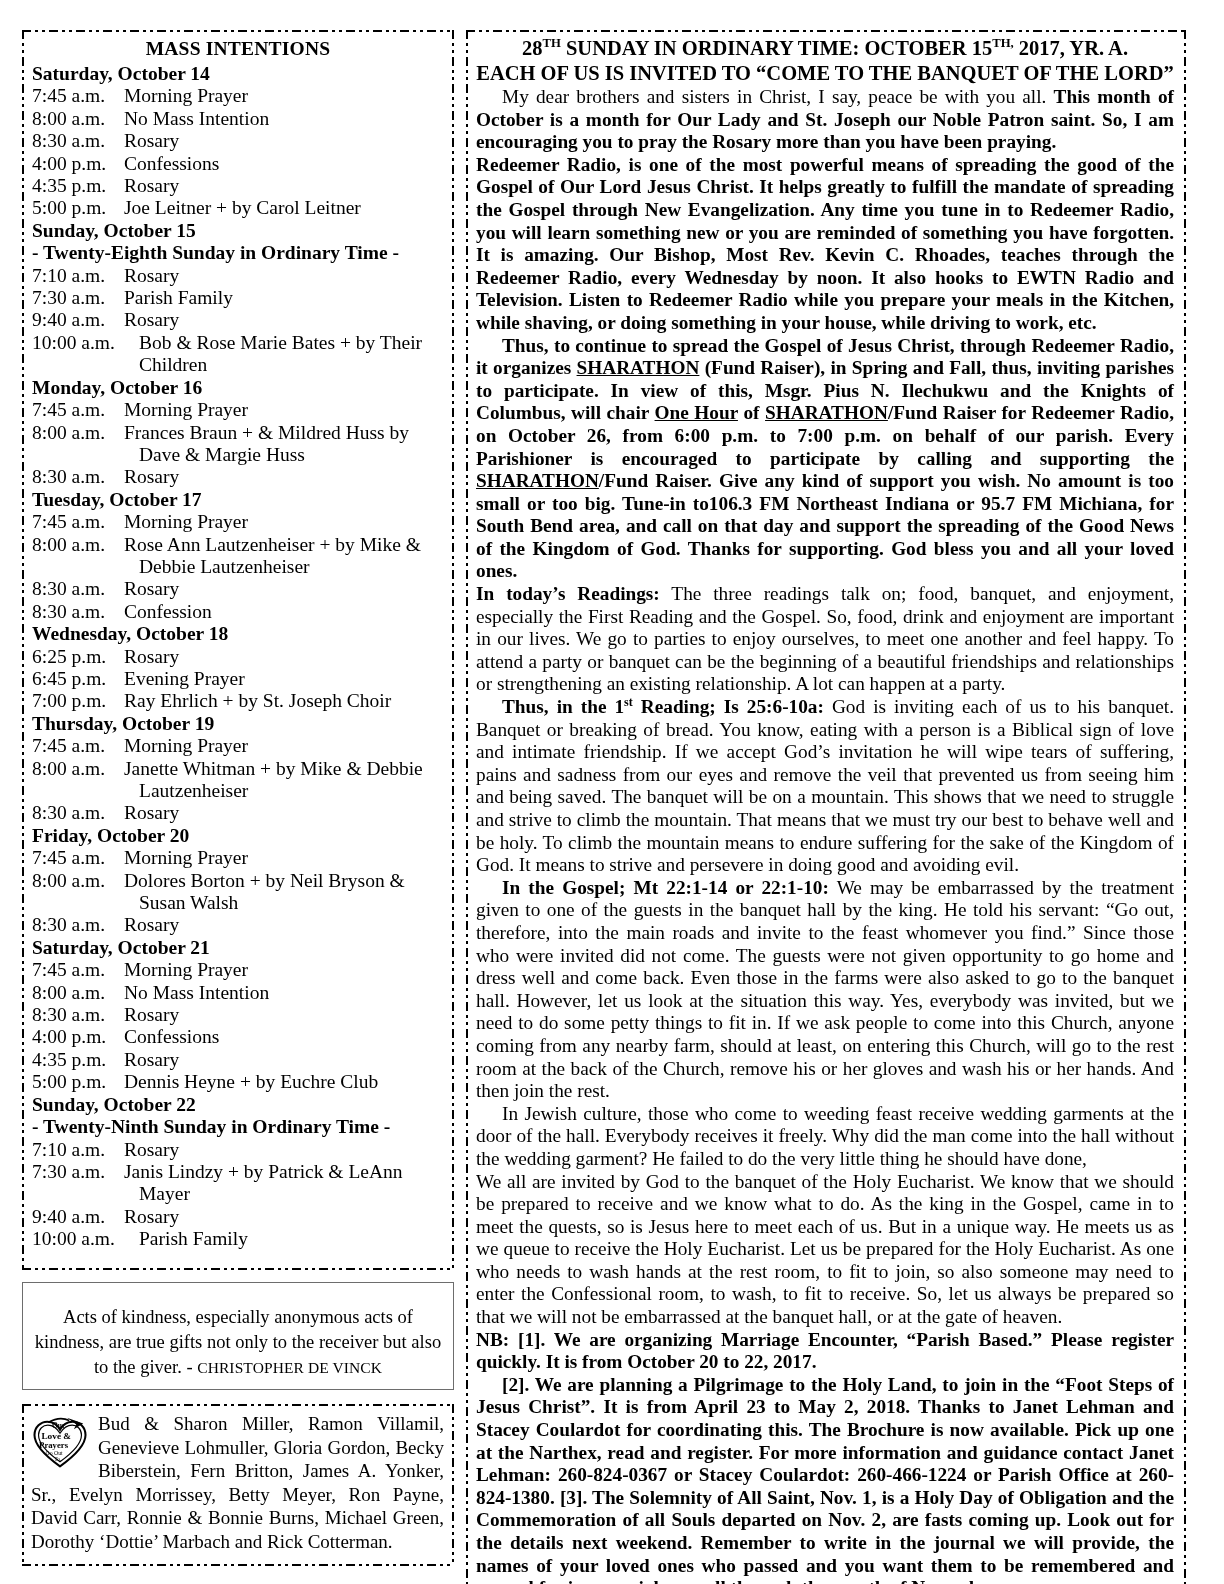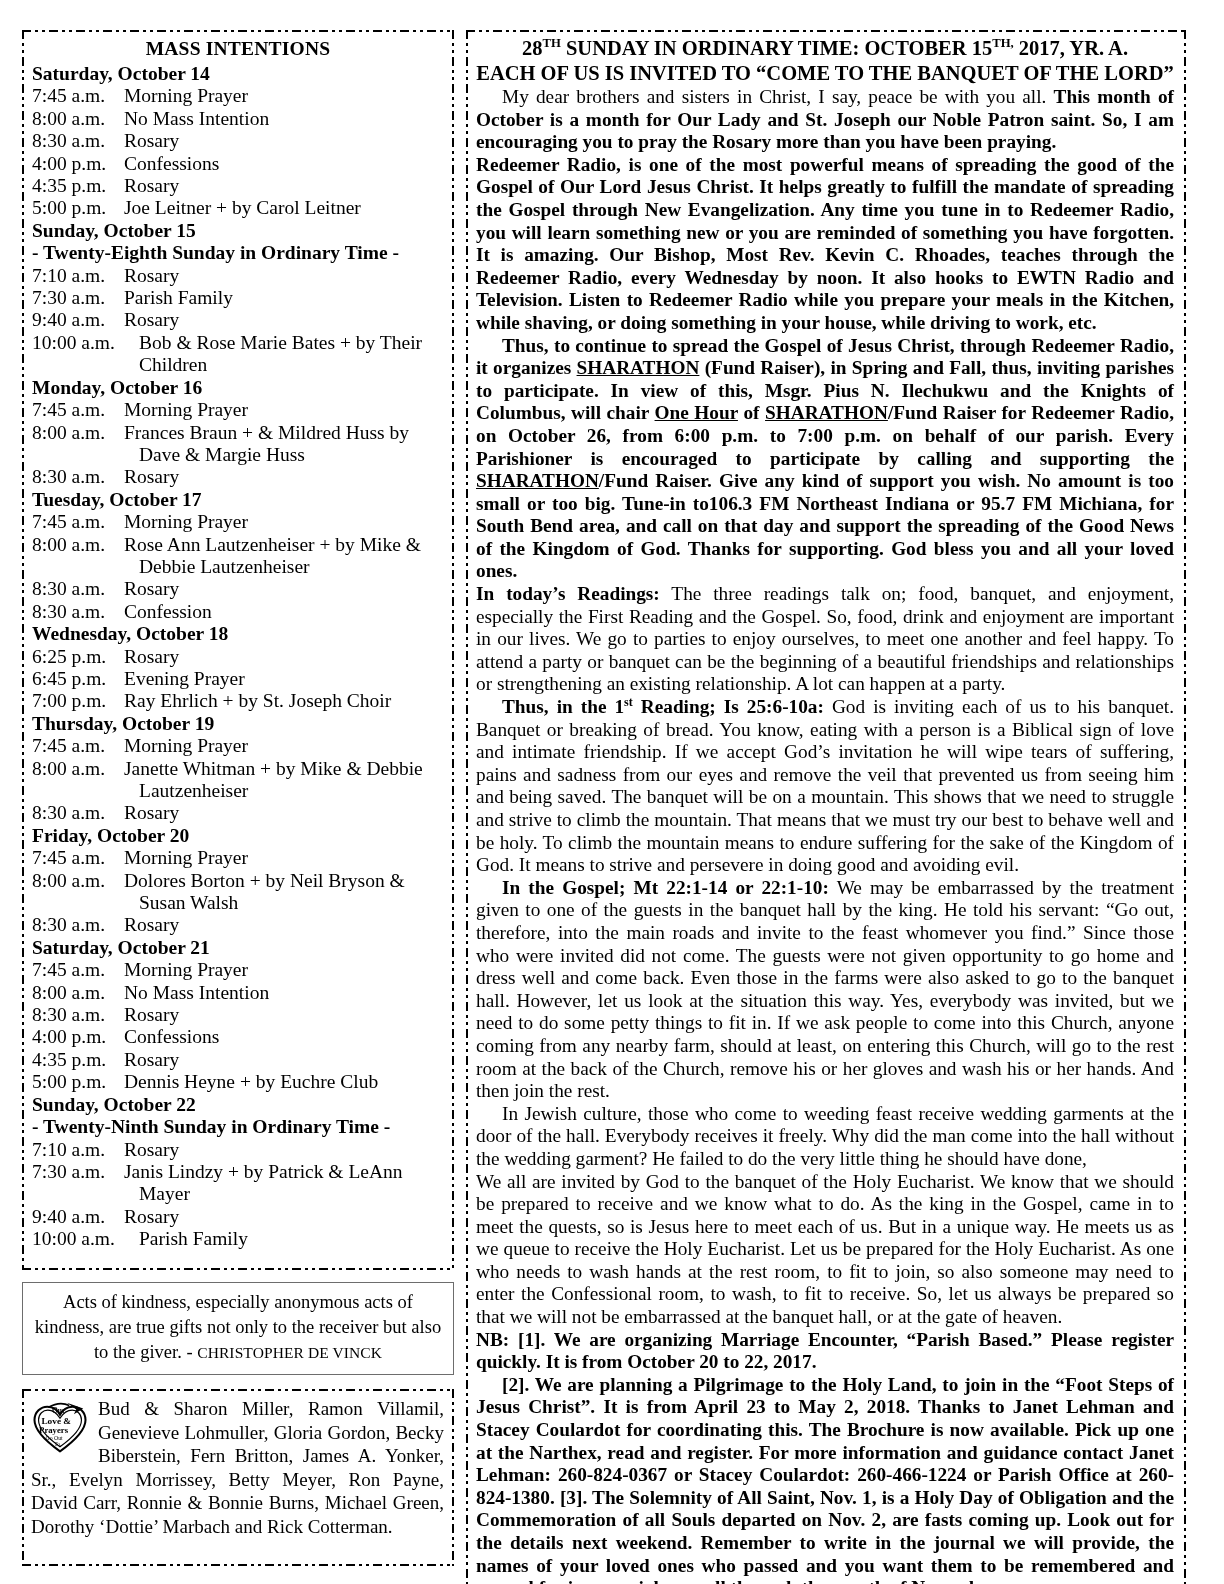--- a/index.html
+++ b/index.html
@@ -90,21 +90,21 @@
   .cont {
     font-size: 19.5px;
     line-height: 22.4px;
     padding-left: 107px;
   }
 
   
   .quote-box {
     margin-top: 12px;
     border: 1px solid #6d6d6d;
-    padding: 7px 10px 9px 10px;
+    padding: 22px 10px 9px 10px;
     text-align: center;
     font-size: 18.5px;
     line-height: 25px;
     box-sizing: border-box;
   }
   .quote-box .attrib { font-size: 15.5px; letter-spacing: .1px; }
 
   
   .prayers-box {
     margin-top: 14px;

